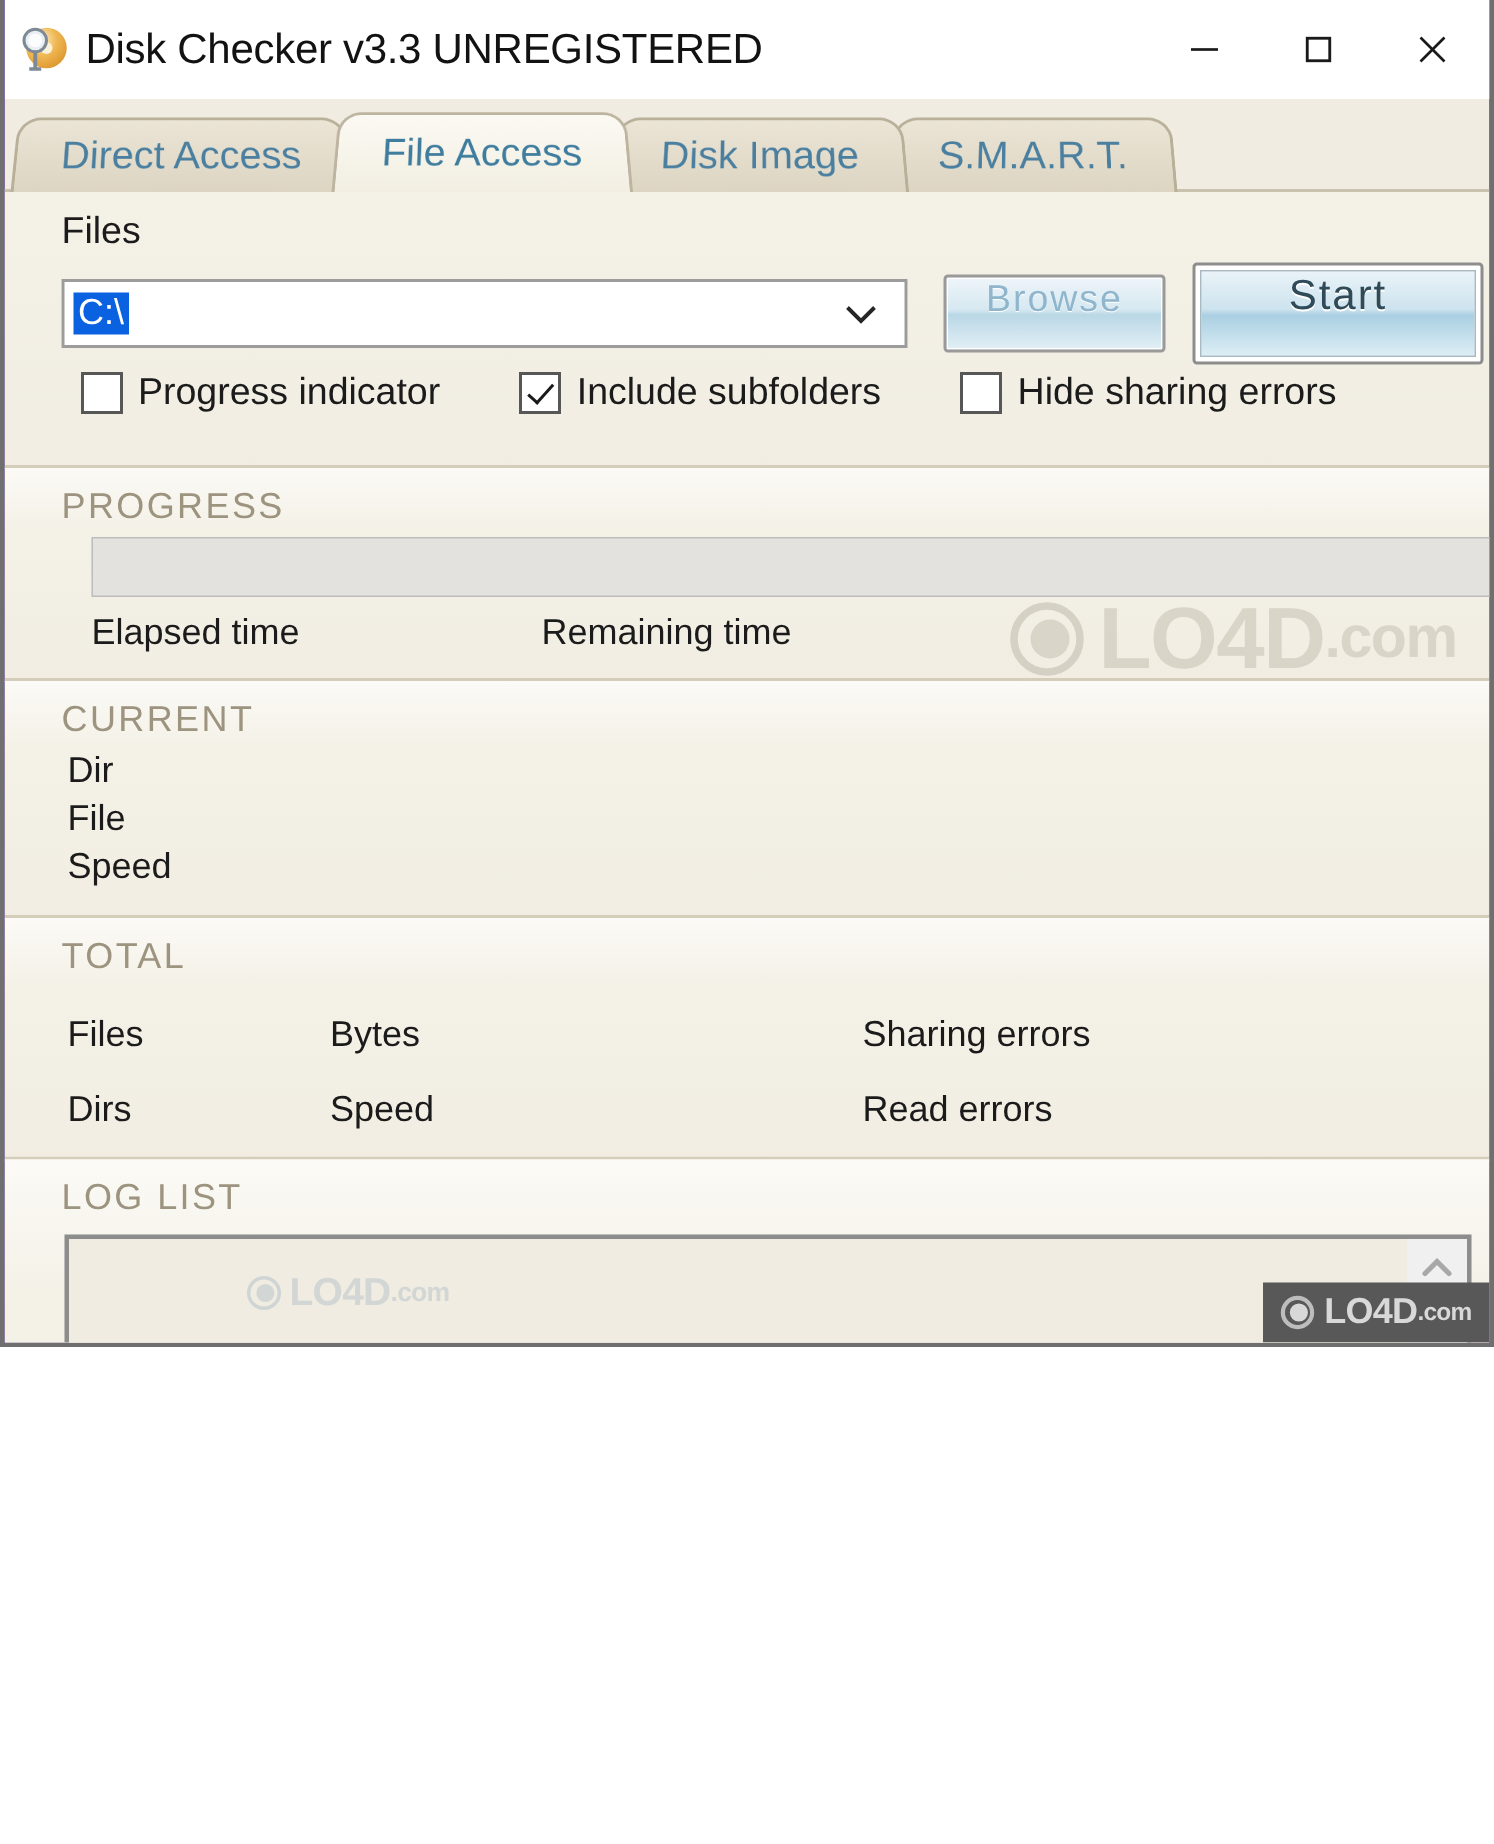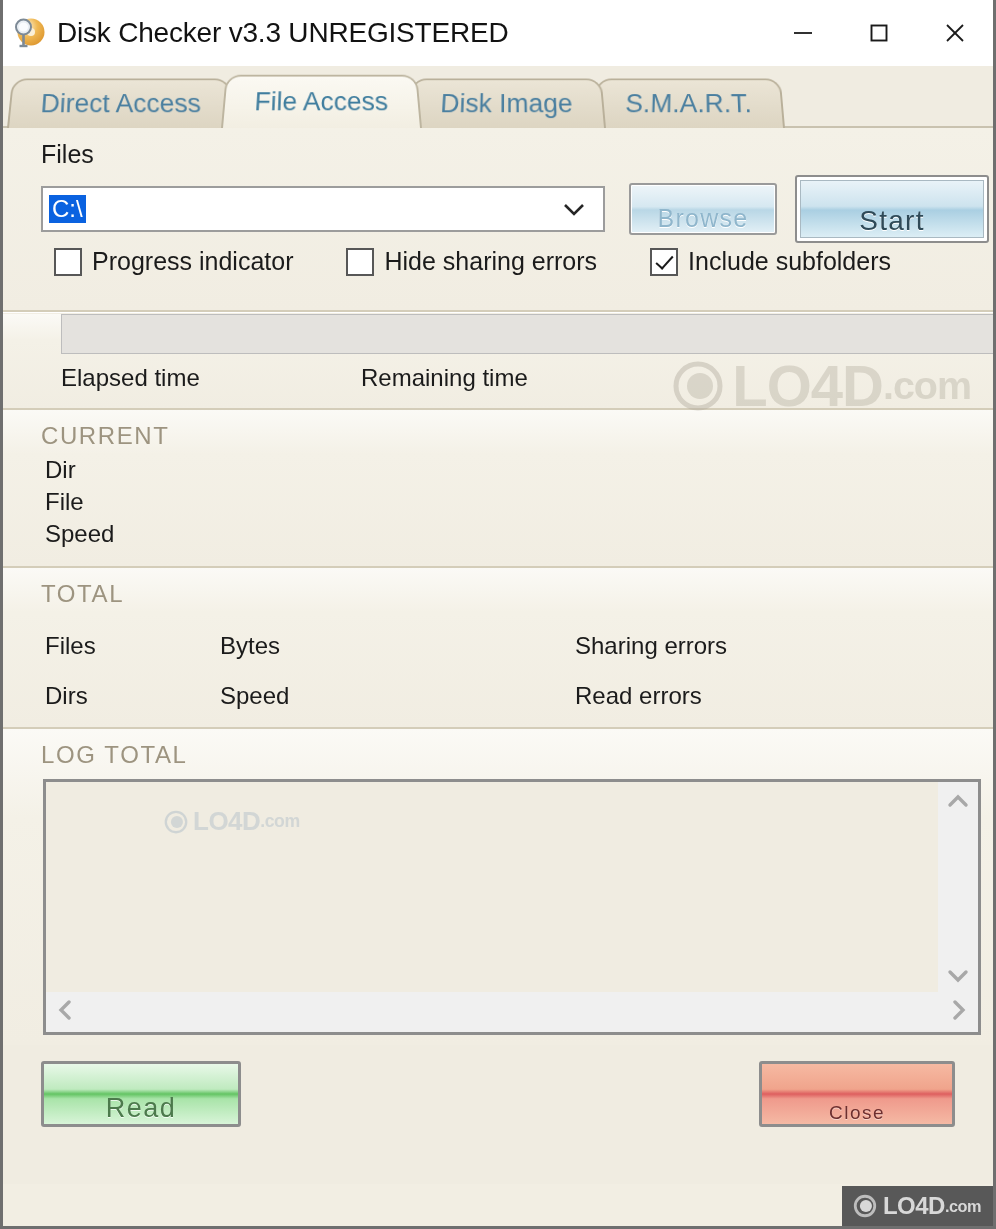--- a/index.html
+++ b/index.html
@@ -11,21 +11,21 @@
     width: 996px;
     height: 1229px;
     font-family: "Liberation Sans", sans-serif;
     overflow: hidden;
   }
 
   
   #app-window {
     position: relative;
     width: 996px;
-    height: 1229px;
+    height: 898px;
     background: #4c1d95;
     box-sizing: border-box;
     border-left: 3px solid #6f6f6f;
     border-right: 3px solid #6f6f6f;
     border-bottom: 3px solid #6f6f6f;
     overflow: hidden;
   }
 
   
   #title-bar {
@@ -166,21 +166,21 @@
   #folder-combo-arrow {
     position: absolute;
     right: 14px;
     top: 0; bottom: 0;
     display: flex;
     align-items: center;
   }
   .btn3d {
     position: relative;
     display: flex;
-    align-items: flex-end;
+    align-items: flex-start;
     justify-content: center;
     box-sizing: border-box;
     font-size: 25px;
     letter-spacing: 1.3px;
   }
   #browse-button {
     width: 148px;
     height: 52px;
     margin-left: 24px;
     color: #8fb6cc;
@@ -367,20 +367,21 @@
   }
 
   
   .watermark {
     position: absolute;
     pointer-events: none;
     user-select: none;
     display: flex;
     align-items: center;
     font-weight: bold;
+    margin-top: 40px;
   }
   #watermark-progress {
     right: 22px; top: 352px;
     font-size: 58px;
     color: rgba(180,174,160,0.40);
     letter-spacing: -1px;
     z-index: 3;
   }
   #watermark-log {
     left: 160px; top: 806px;
@@ -483,33 +484,34 @@
           </div>
         </div>
       </div>
 
       <div id="checkbox-row">
         <div class="check-item">
           <span class="checkbox"></span>
           <span class="check-label">Progress indicator</span>
         </div>
         <div class="check-item">
+          <span class="checkbox checked"></span>
+          <span class="check-label">Include subfolders</span>
+        </div>
+        <div class="check-item">
           <span class="checkbox"></span>
           <span class="check-label">Hide sharing errors</span>
         </div>
-        <div class="check-item">
-          <span class="checkbox checked"></span>
-          <span class="check-label">Include subfolders</span>
-        </div>
       </div>
     </div>
 
     <div class="divider"></div>
 
     <div class="section" id="progress-section">
+      <div class="sec-head">PROGRESS</div>
       <div id="progress-bar"></div>
       <div id="progress-times">
         <div id="elapsed-time-label" class="field-label">Elapsed time</div>
         <div class="field-label">Remaining time</div>
       </div>
     </div>
 
     <div class="divider"></div>
 
     <div class="section" id="current-section">
@@ -533,21 +535,21 @@
       <div class="total-row">
         <div class="field-label total-col-1">Dirs</div>
         <div class="field-label total-col-2">Speed</div>
         <div class="field-label">Read errors</div>
       </div>
     </div>
 
     <div class="divider"></div>
 
     <div class="section" id="log-section">
-      <div class="sec-head">LOG TOTAL</div>
+      <div class="sec-head">LOG LIST</div>
       <div id="log-box">
         <div id="log-canvas"></div>
         <div id="log-vscroll">
           <span class="scroll-arrow">
             <svg width="26" height="18" viewBox="0 0 26 18">
               <polyline points="5,13 13,5 21,13" fill="none" stroke="#a8a8a8" stroke-width="3.4" stroke-linecap="round"></polyline>
             </svg>
           </span>
           <span class="scroll-arrow">
             <svg width="26" height="18" viewBox="0 0 26 18">

